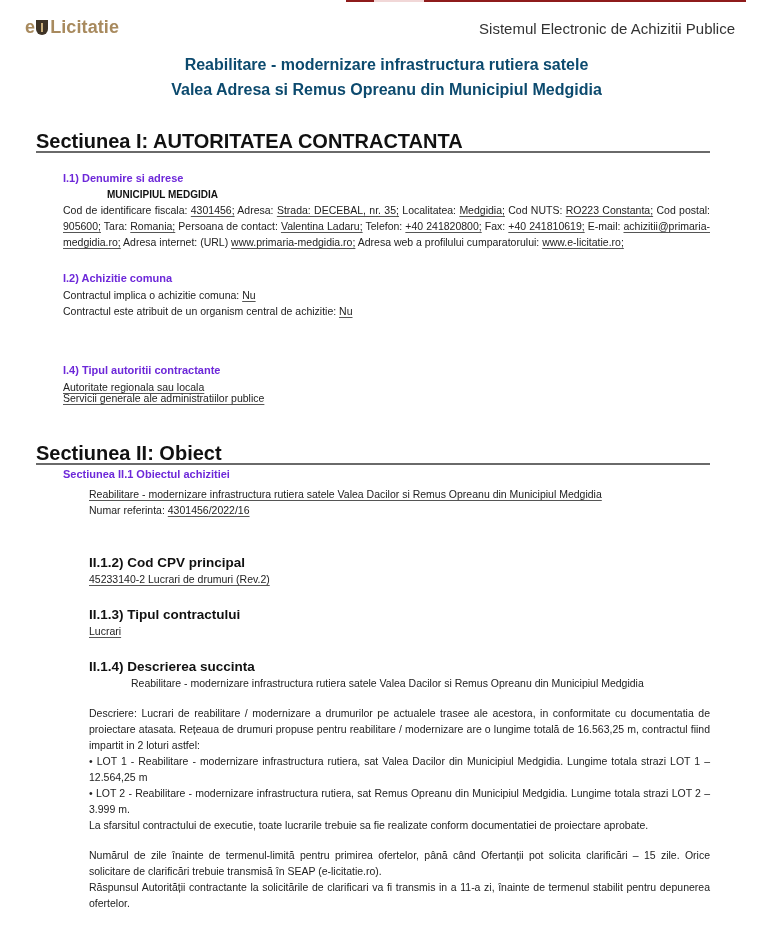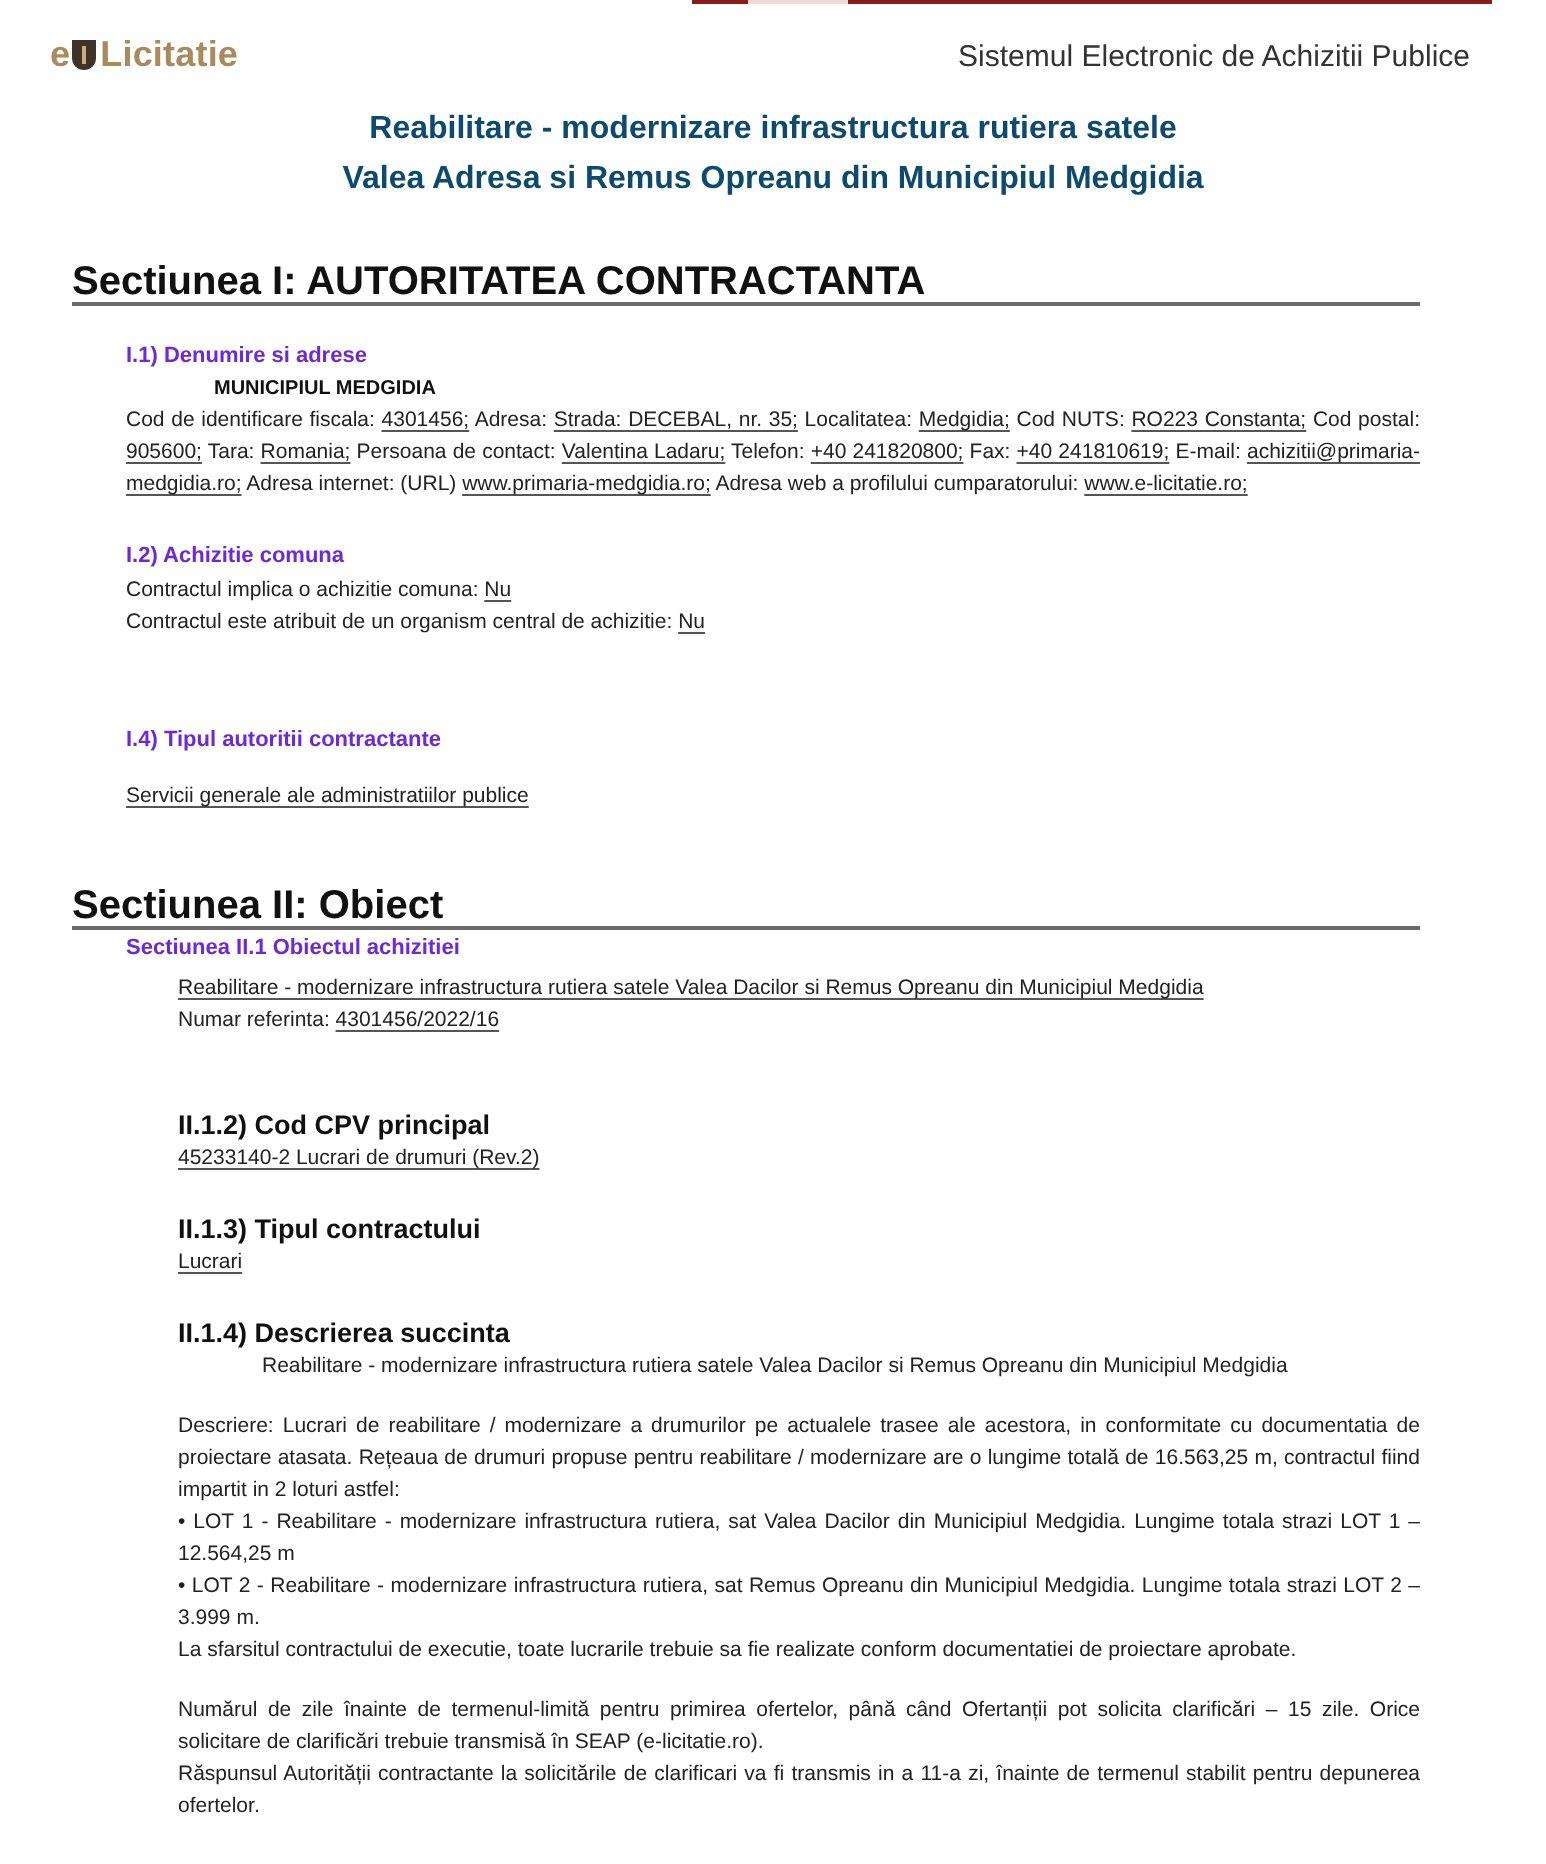--- a/index.html
+++ b/index.html
@@ -53,20 +53,21 @@
 </div>
 
 <div class="sub" style="left:63px; top:270px;">
   <div class="sub-h">I.2) Achizitie comuna</div>
   <div class="txt"><span>Contractul implica o achizitie comuna: </span><span class="val">Nu</span></div>
   <div class="txt"><span>Contractul este atribuit de un organism central de achizitie: </span><span class="val">Nu</span></div>
 </div>
 
 <div class="sub" style="left:63px; top:338px;margin-top:24px;">
   <div class="sub-h">I.4) Tipul autoritii contractante</div>
+  <div class="txt"><span class="val">Autoritate regionala sau locala</span></div>
 </div>
 
 <div class="sub" style="left:63px; top:390px;">
   <div class="txt"><span class="val">Servicii generale ale administratiilor publice</span></div>
 </div>
 
 <div class="section-h" style="top:444px;">Sectiunea II: Obiect</div>
 
 <div class="sub" style="left:63px; top:466px;">
   <div class="sub-h">Sectiunea II.1 Obiectul achizitiei</div>

